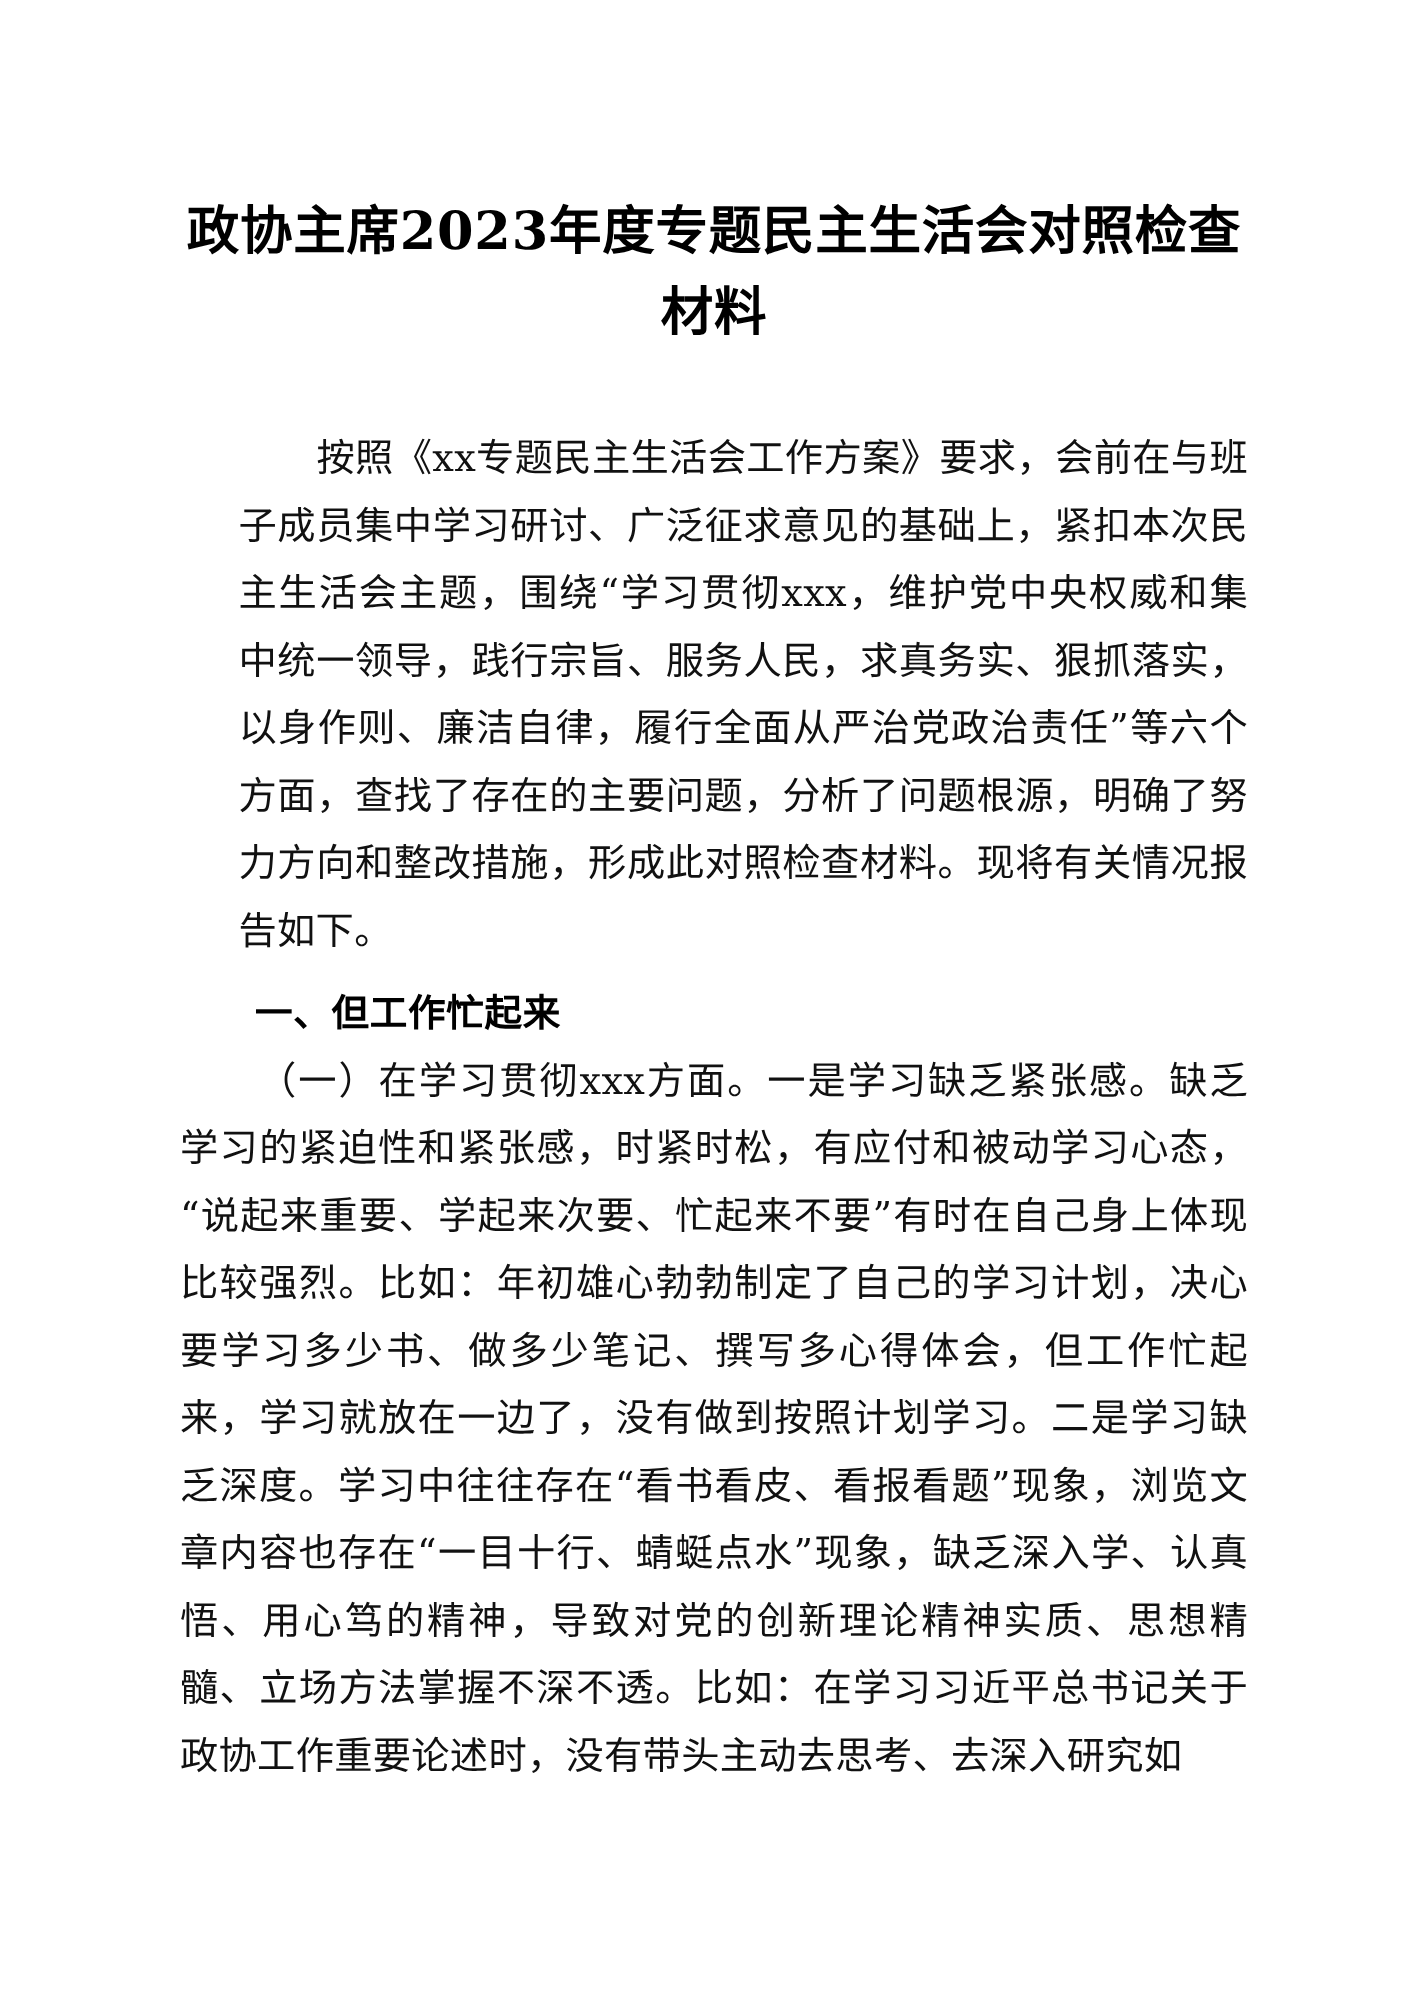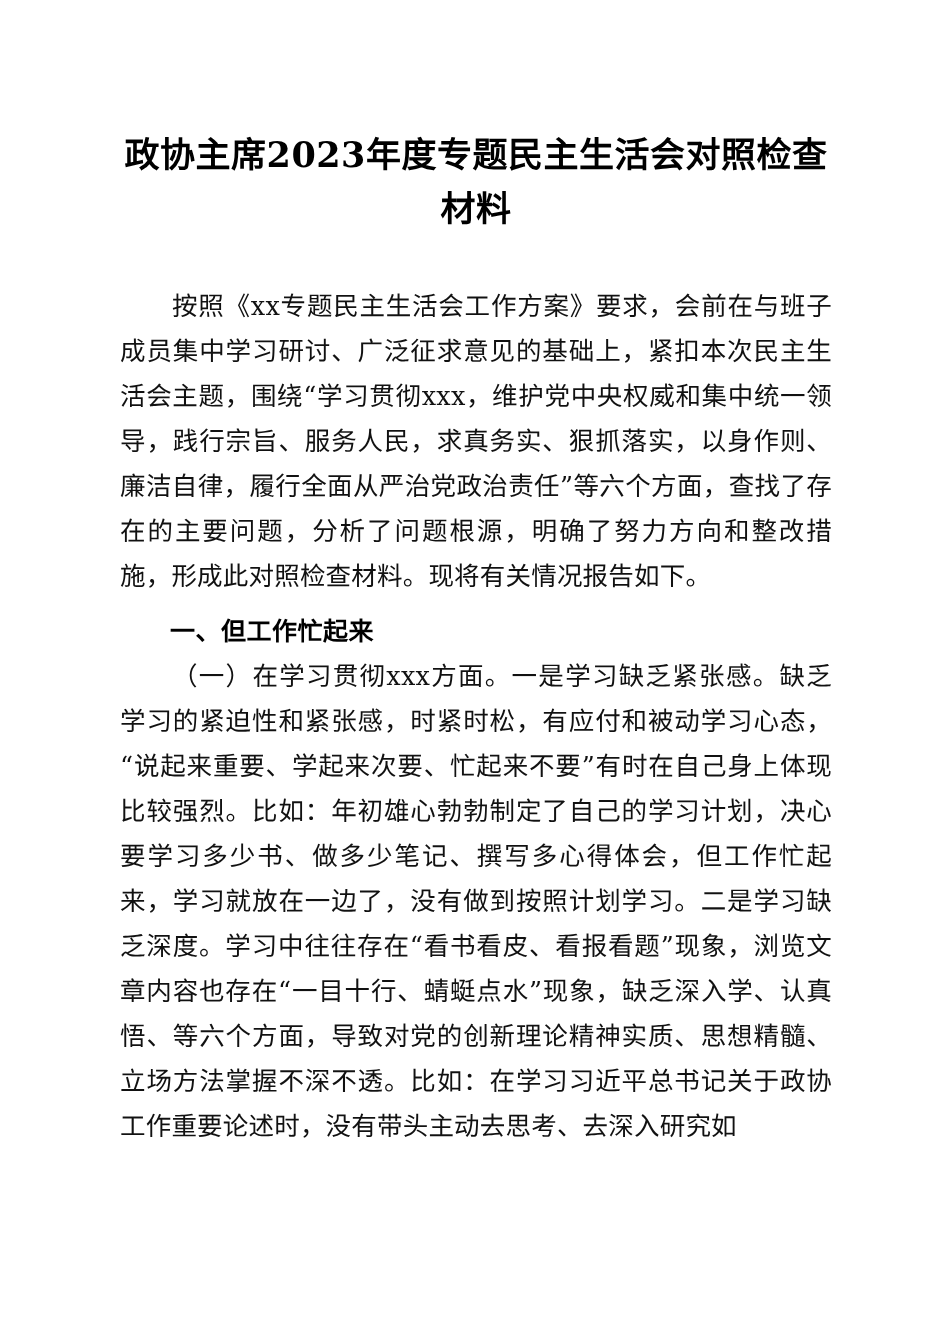--- a/index.html
+++ b/index.html
@@ -67,20 +67,21 @@
     text-indent: 52px;
     text-align: justify;
     text-justify: inter-ideograph;
     letter-spacing: 0.2px;
     color: #111111;
     word-break: break-all;
   }
 
   .body-para.first-block {
     margin-top: 48px;
+    margin-left: 39px;
   }
 
   .body-para.after-heading {
     margin-top: 0;
   }
 
   .spacer-before-heading {
     height: 10px;
   }
 </style>
@@ -94,16 +95,16 @@
       <span>政协主席2023年度专题民主生活会对照检查</span><br>
       <span>材料</span>
     </h1>
 
     <p class="body-para first-block">按照《xx专题民主生活会工作方案》要求，会前在与班子成员集中学习研讨、广泛征求意见的基础上，紧扣本次民主生活会主题，围绕“学习贯彻xxx，维护党中央权威和集中统一领导，践行宗旨、服务人民，求真务实、狠抓落实，以身作则、廉洁自律，履行全面从严治党政治责任”等六个方面，查找了存在的主要问题，分析了问题根源，明确了努力方向和整改措施，形成此对照检查材料。现将有关情况报告如下。</p>
 
     <div class="spacer-before-heading"></div>
 
     <h2 class="section-heading">一、但工作忙起来</h2>
 
-    <p class="body-para after-heading">（一）在学习贯彻xxx方面。一是学习缺乏紧张感。缺乏学习的紧迫性和紧张感，时紧时松，有应付和被动学习心态，“说起来重要、学起来次要、忙起来不要”有时在自己身上体现比较强烈。比如：年初雄心勃勃制定了自己的学习计划，决心要学习多少书、做多少笔记、撰写多心得体会，但工作忙起来，学习就放在一边了，没有做到按照计划学习。二是学习缺乏深度。学习中往往存在“看书看皮、看报看题”现象，浏览文章内容也存在“一目十行、蜻蜓点水”现象，缺乏深入学、认真悟、等六个方面，导致对党的创新理论精神实质、思想精髓、立场方法掌握不深不透。比如：在学习习近平总书记关于政协工作重要论述时，没有带头主动去思考、去深入研究如</p>
+    <p class="body-para after-heading">（一）在学习贯彻xxx方面。一是学习缺乏紧张感。缺乏学习的紧迫性和紧张感，时紧时松，有应付和被动学习心态，“说起来重要、学起来次要、忙起来不要”有时在自己身上体现比较强烈。比如：年初雄心勃勃制定了自己的学习计划，决心要学习多少书、做多少笔记、撰写多心得体会，但工作忙起来，学习就放在一边了，没有做到按照计划学习。二是学习缺乏深度。学习中往往存在“看书看皮、看报看题”现象，浏览文章内容也存在“一目十行、蜻蜓点水”现象，缺乏深入学、认真悟、用心笃的精神，导致对党的创新理论精神实质、思想精髓、立场方法掌握不深不透。比如：在学习习近平总书记关于政协工作重要论述时，没有带头主动去思考、去深入研究如</p>
 
   </div>
 </div>
 
 </body></html>

